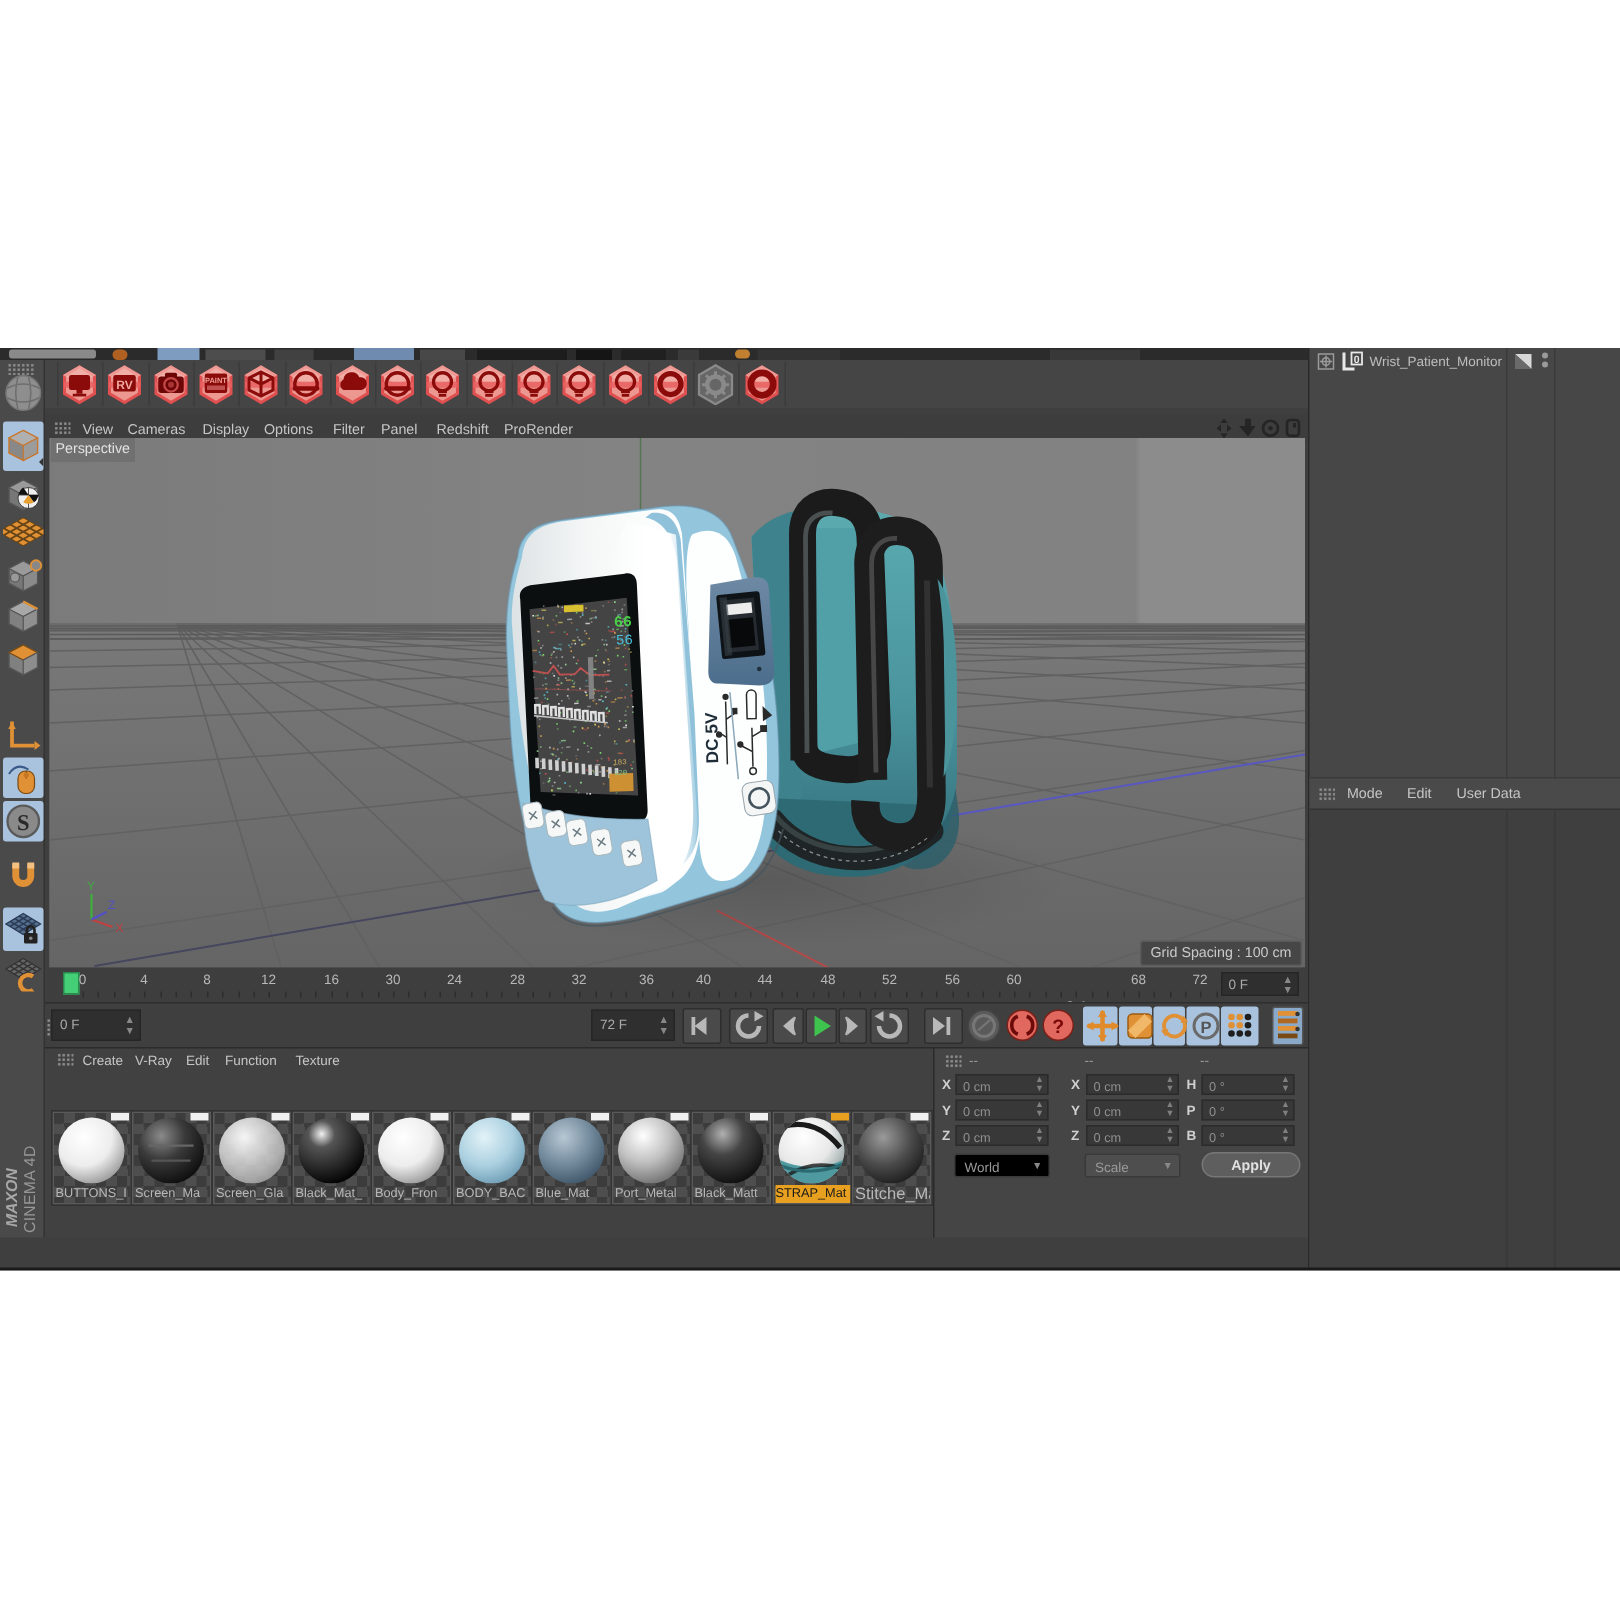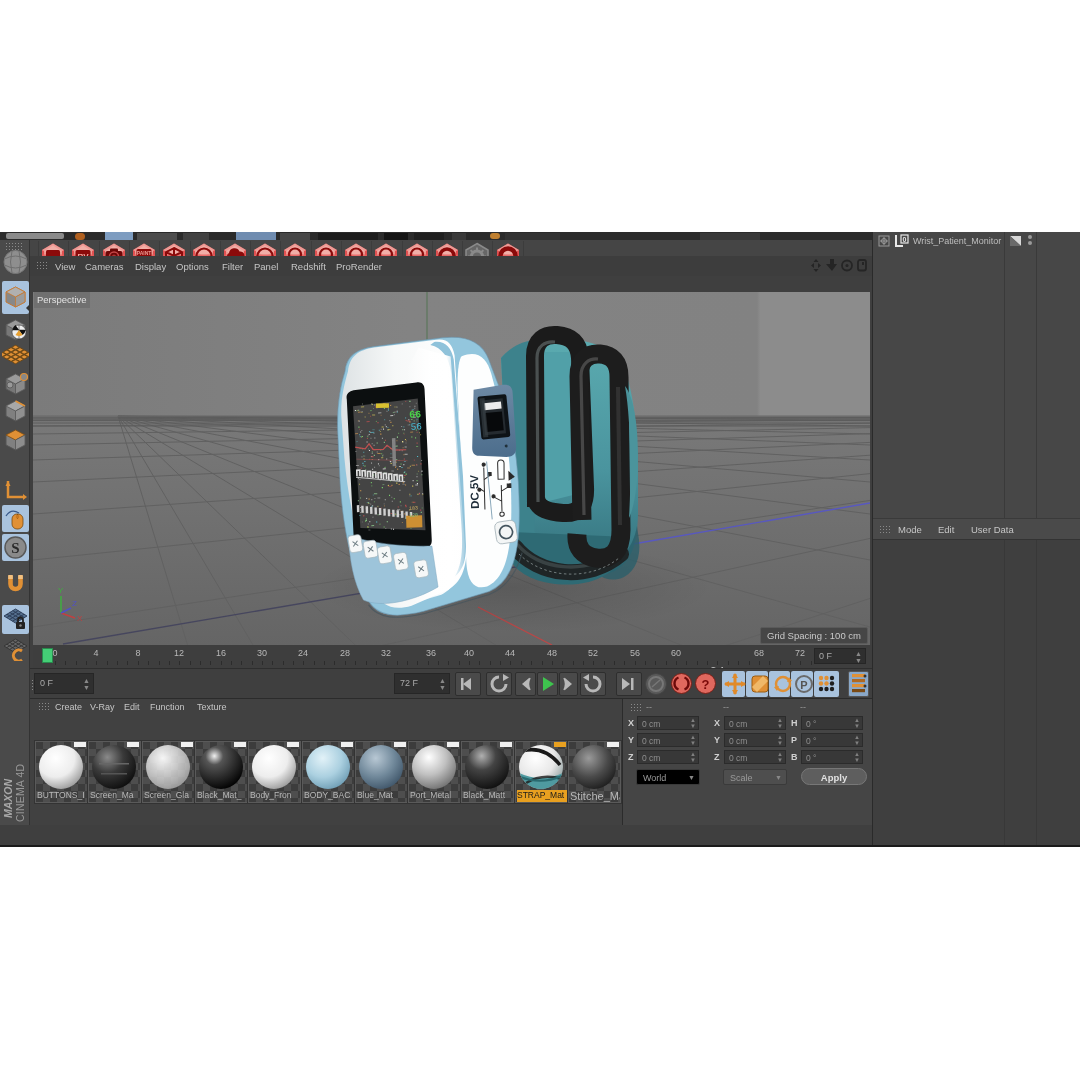--- a/index.html
+++ b/index.html
@@ -182,21 +182,21 @@
           <rect x="13" y="5.5" width="2" height="3" fill="#8a8a8a" transform="rotate(315 14 14.5)"></rect>
         </svg>
         <svg class="hex" style="left:494px" viewBox="0 0 28 28">
           <path d="M14 1.5 L25 8 L25 21 L14 27.5 L3 21 L3 8 Z" fill="#e05050"></path>
           <path d="M14 3.5 L23 9.2 L23 19.8 L14 25.2 L5 19.8 L5 9.2 Z" fill="#ec9890"></path>
           <path d="M14 1.5 L25 8 L14 14.5 L3 8 Z" fill="#f4b8b0" opacity="0.7"></path>
           <rect x="3.5" y="12.5" width="21" height="4" fill="#e86060" opacity="0.85"></rect>
           <circle cx="14" cy="14" r="7.5" fill="none" stroke="#8b0a0a" stroke-width="4.5"></circle>
         </svg>
       </div>
-<div id="menubar" class="abs" style="left:30px;top:24px;width:842px;height:20px;background:#3d3d3d;color:#c6c6c6;font-size:9.5px;">
+<div id="menubar" class="abs" style="left:30px;top:44px;width:842px;height:20px;background:#3d3d3d;color:#c6c6c6;font-size:9.5px;">
   <span class="abs grip" style="left:6px;top:5px;"></span>
   <span class="abs" style="left:25px;top:5px;">View</span>
   <span class="abs" style="left:55px;top:5px;">Cameras</span>
   <span class="abs" style="left:105px;top:5px;">Display</span>
   <span class="abs" style="left:146px;top:5px;">Options</span>
   <span class="abs" style="left:192px;top:5px;">Filter</span>
   <span class="abs" style="left:224px;top:5px;">Panel</span>
   <span class="abs" style="left:261px;top:5px;">Redshift</span>
   <span class="abs" style="left:306px;top:5px;">ProRender</span>
   <svg class="abs" style="left:781px;top:3px;" width="56" height="13" viewBox="0 0 56 13" fill="#252525">

